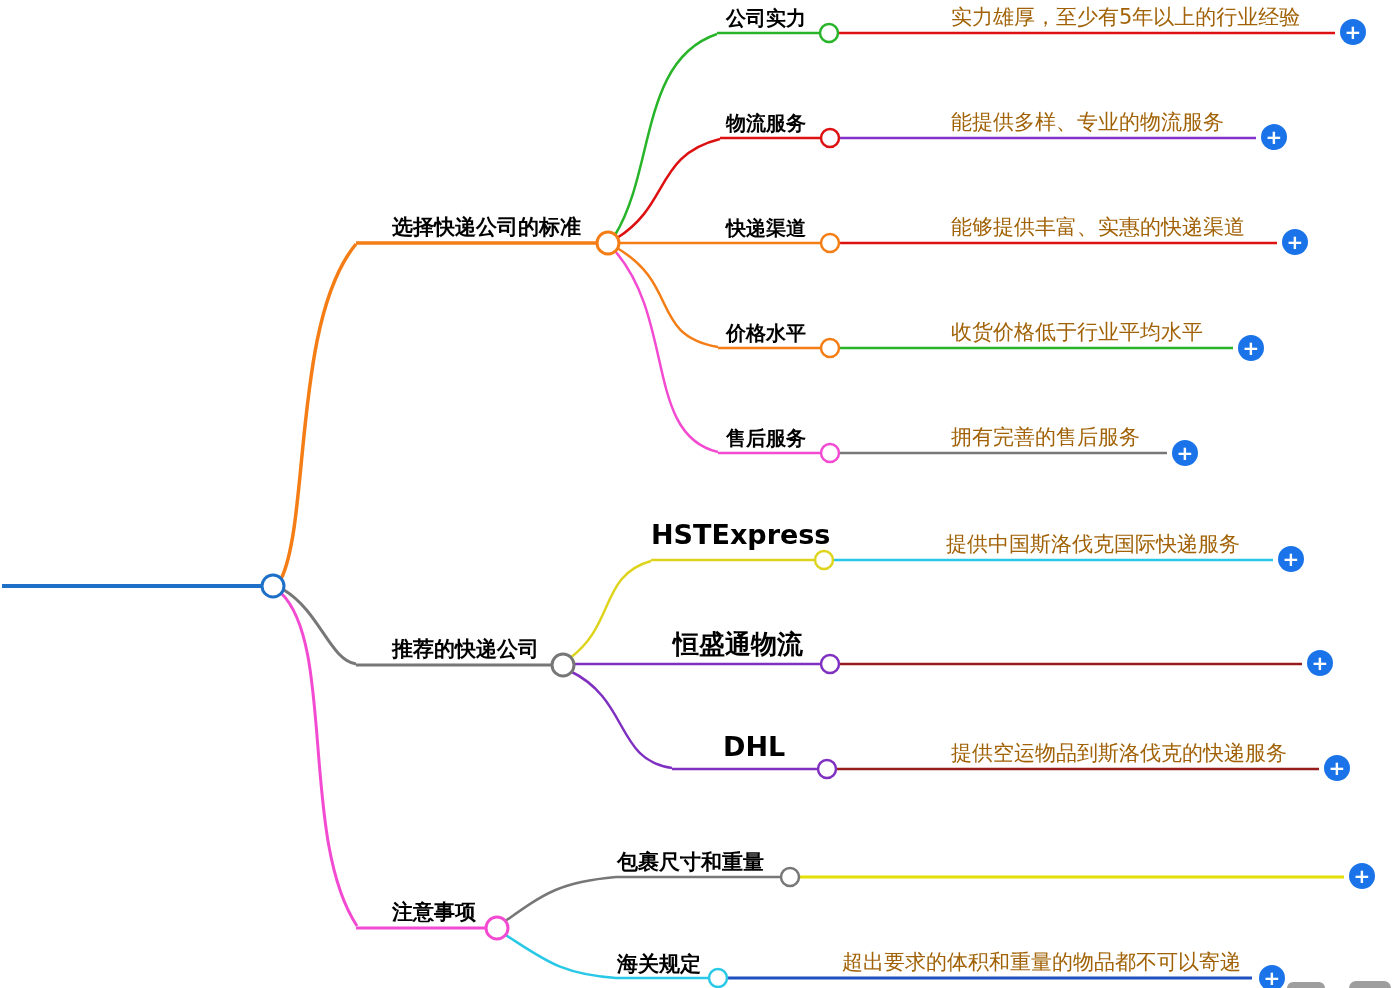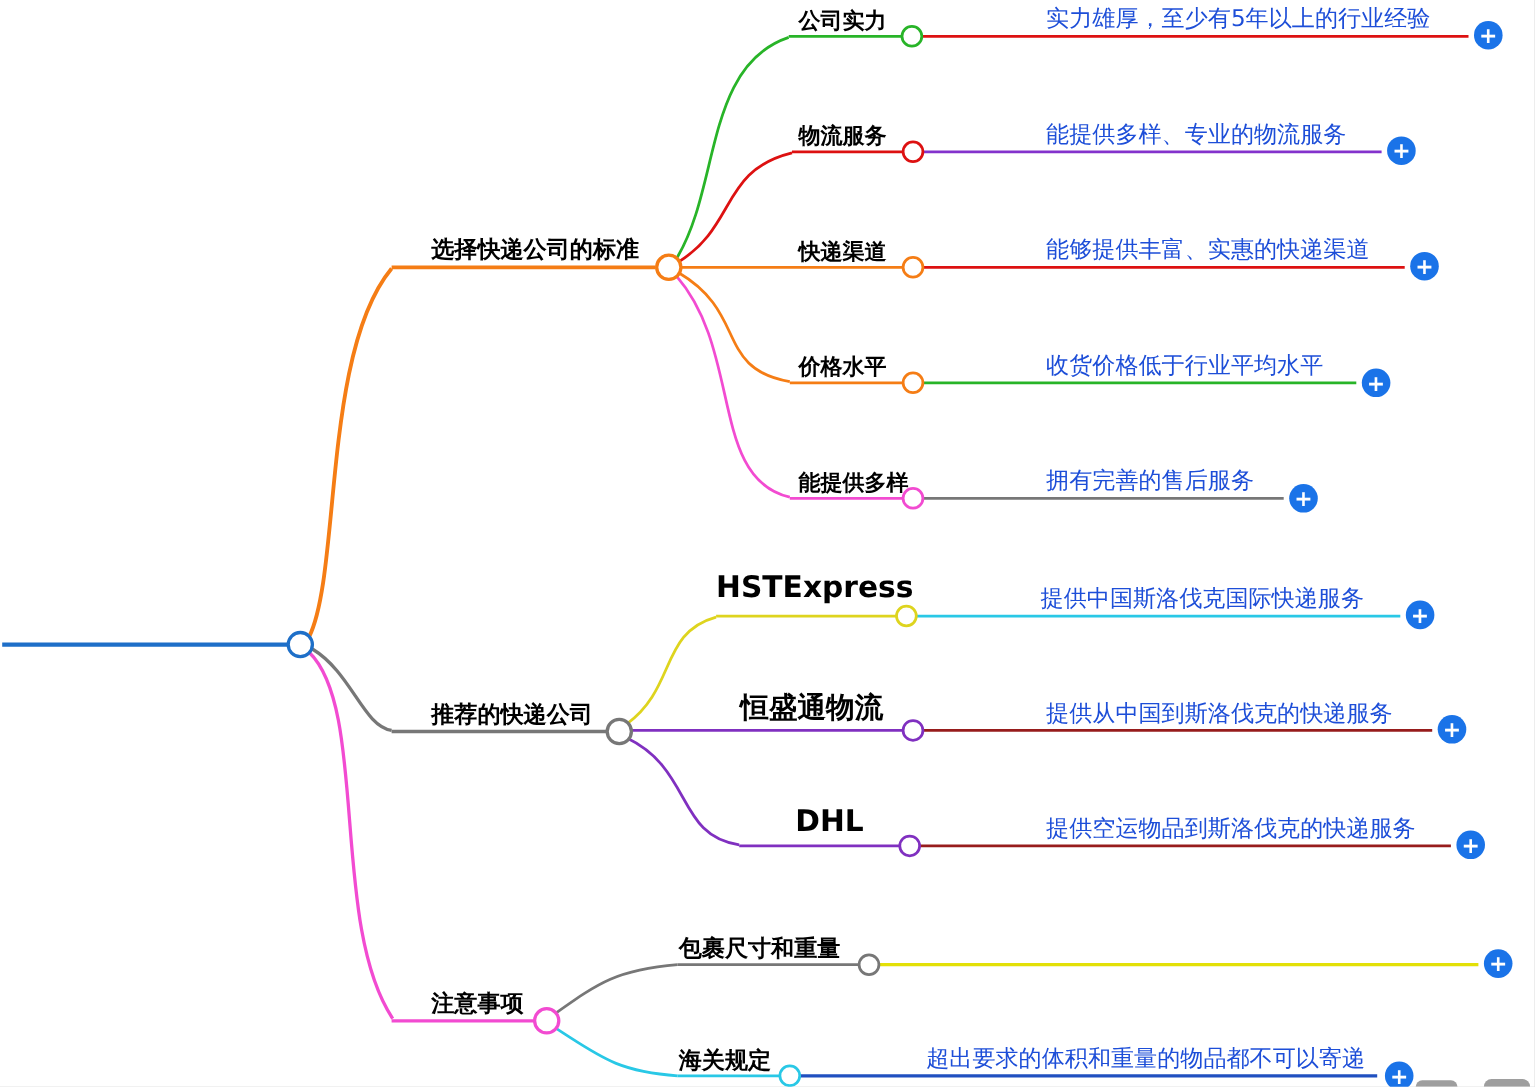--- a/index.html
+++ b/index.html
@@ -13,21 +13,21 @@
     font-family:"DejaVu Sans","Liberation Sans",sans-serif;
   }
   svg.layer{position:absolute;left:0;top:0;pointer-events:none;}
   .lbl{position:absolute;white-space:nowrap;color:#000;line-height:1.25;}
   .root-lbl{font-size:22px;font-weight:400;}
   .branch-lbl{font-size:21px;font-weight:700;}
   .leaf-lbl{font-size:20px;font-weight:700;}
   .leaf-lbl-lg{font-size:27px;font-weight:700;}
   .leaf-lbl-md{font-size:26px;font-weight:700;}
   .leaf-lbl-sm{font-size:21px;font-weight:700;}
-  .desc-lbl{font-size:21px;font-weight:400;color:#1d4ed8;}
+  .desc-lbl{font-size:21px;font-weight:400;color:#a16207;}
   .plus{
     position:absolute;width:26px;height:26px;border-radius:50%;
     background:#1a73e8;color:#ffffff;
     display:flex;align-items:center;justify-content:center;
     font-size:20px;font-weight:700;cursor:pointer;
     line-height:1;user-select:none;
   }
   .pill{position:absolute;background:#9e9e9e;border-radius:7px 7px 0 0;}
 </style>
 </head>
@@ -96,34 +96,33 @@
   </svg>
 
   <div class="lbl branch-lbl" style="left:392px;top:214px;">选择快递公司的标准</div>
   <div class="lbl branch-lbl" style="left:392px;top:636px;">推荐的快递公司</div>
   <div class="lbl branch-lbl" style="left:392px;top:899px;">注意事项</div>
 
   <div class="lbl leaf-lbl" style="left:726px;top:6px;">公司实力</div>
   <div class="lbl leaf-lbl" style="left:726px;top:111px;">物流服务</div>
   <div class="lbl leaf-lbl" style="left:726px;top:216px;">快递渠道</div>
   <div class="lbl leaf-lbl" style="left:726px;top:321px;">价格水平</div>
-  <div class="lbl leaf-lbl" style="left:726px;top:426px;">能提供多样</div>
+  <div class="lbl leaf-lbl" style="left:726px;top:426px;">售后服务</div>
   <div class="lbl leaf-lbl-lg" style="left:651px;top:518px;">HSTExpress</div>
   <div class="lbl leaf-lbl-md" style="left:673px;top:628px;">恒盛通物流</div>
   <div class="lbl leaf-lbl-lg" style="left:723px;top:730px;">DHL</div>
   <div class="lbl leaf-lbl-sm" style="left:617px;top:849px;">包裹尺寸和重量</div>
   <div class="lbl leaf-lbl-sm" style="left:617px;top:951px;">海关规定</div>
 
   <div class="lbl desc-lbl" style="left:951px;top:4px;">实力雄厚，至少有5年以上的行业经验</div>
   <div class="lbl desc-lbl" style="left:951px;top:109px;">能提供多样、专业的物流服务</div>
   <div class="lbl desc-lbl" style="left:951px;top:214px;">能够提供丰富、实惠的快递渠道</div>
   <div class="lbl desc-lbl" style="left:951px;top:319px;">收货价格低于行业平均水平</div>
   <div class="lbl desc-lbl" style="left:951px;top:424px;">拥有完善的售后服务</div>
   <div class="lbl desc-lbl" style="left:946px;top:531px;">提供中国斯洛伐克国际快递服务</div>
-  <div class="lbl desc-lbl" style="left:951px;top:635px;">提供从中国到斯洛伐克的快递服务</div>
   <div class="lbl desc-lbl" style="left:951px;top:740px;">提供空运物品到斯洛伐克的快递服务</div>
   <div class="lbl desc-lbl" style="left:842px;top:949px;">超出要求的体积和重量的物品都不可以寄递</div>
 
   <div class="plus" style="left:1340px;top:19px;">
       <span>+</span>
     </div>
   <div class="plus" style="left:1261px;top:124px;">
       <span>+</span>
     </div>
   <div class="plus" style="left:1282px;top:229px;">

